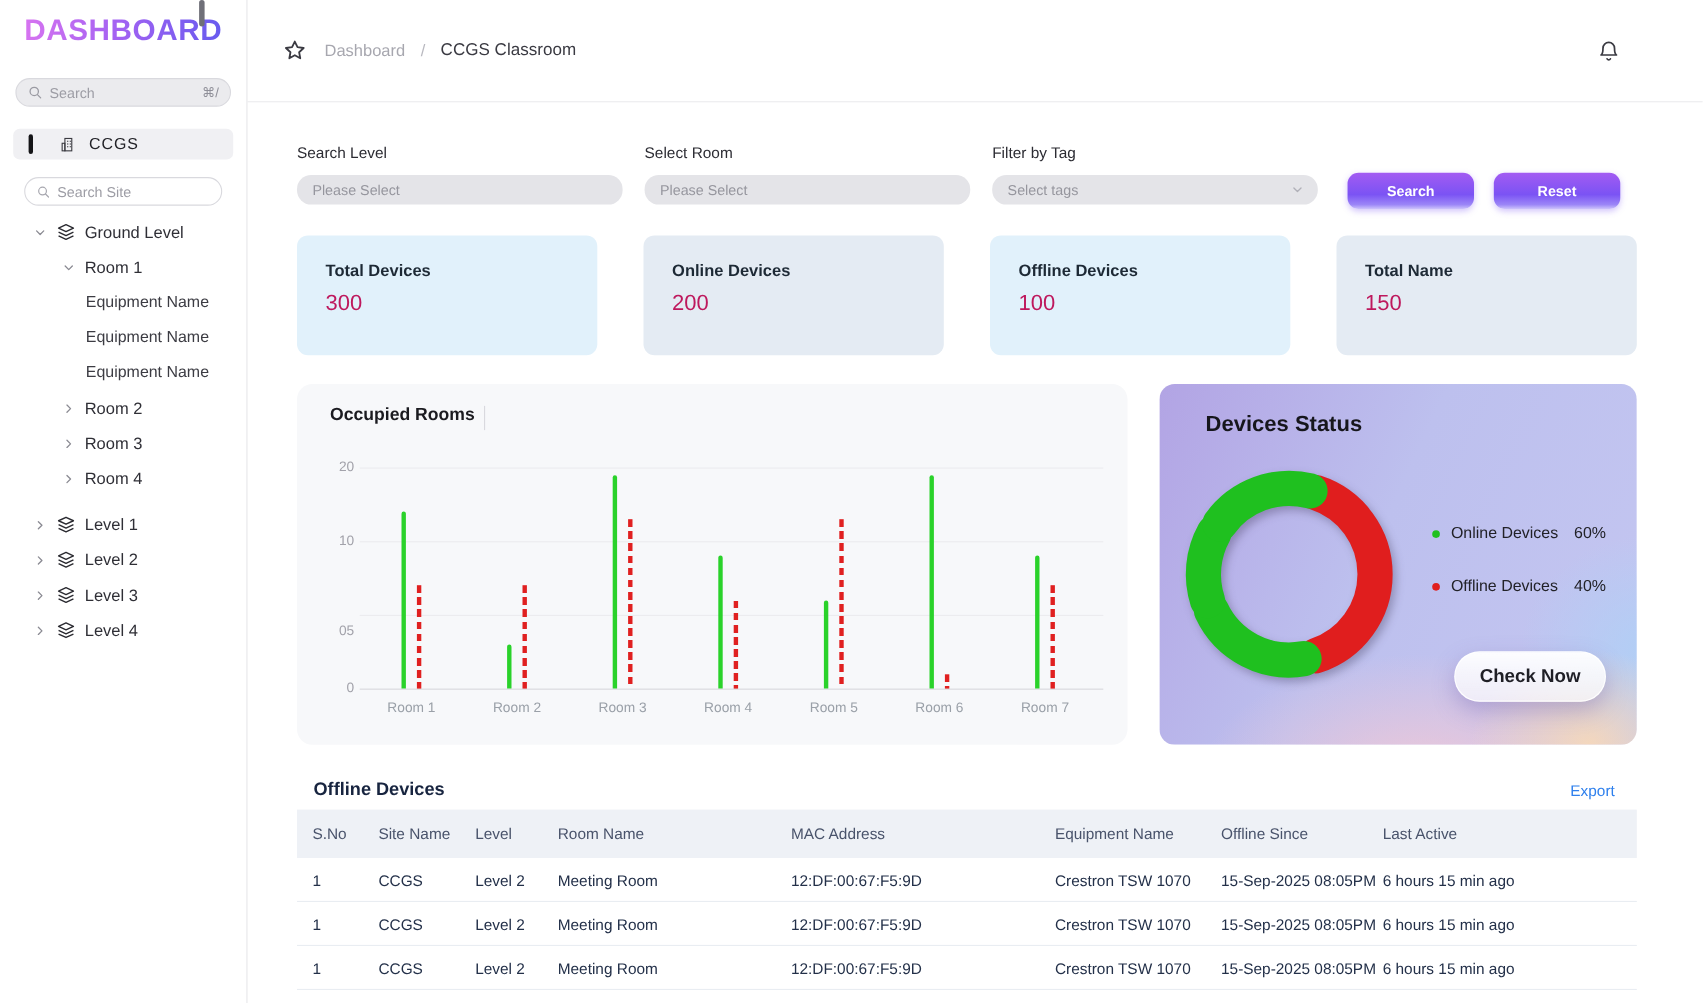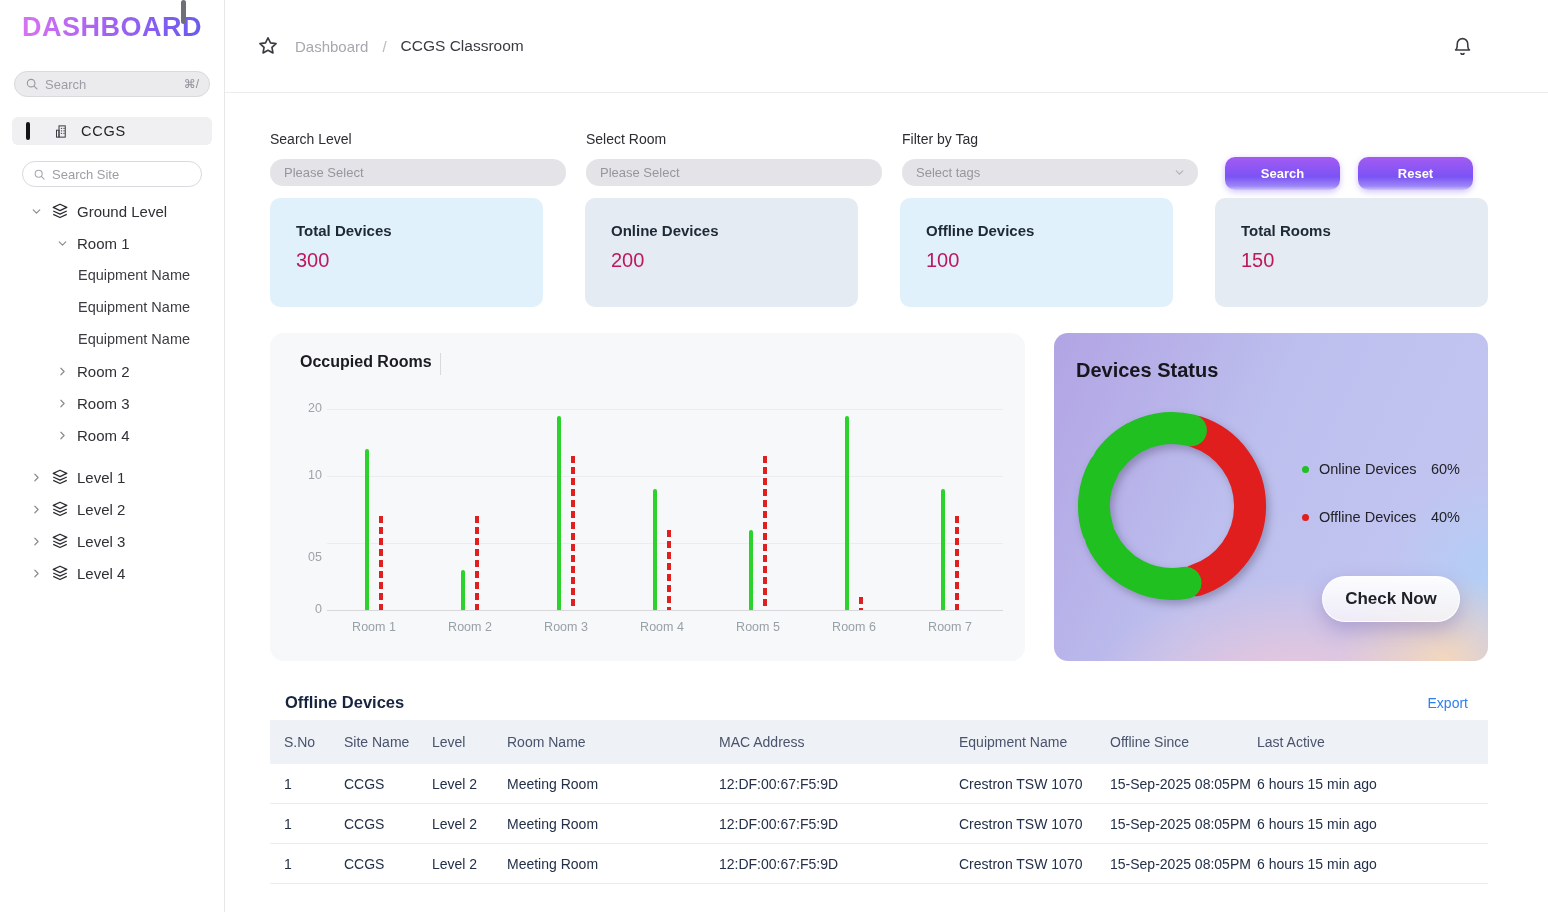--- a/index.html
+++ b/index.html
@@ -53,21 +53,21 @@
     font-size:13px; color:#55555c; outline:none; font-family:"Liberation Sans", sans-serif; }
   .finput::placeholder { color:#96969e; }
   .tag-chev { position:absolute; right:12px; top:7px; }
   .fbuttons { margin-left:auto; margin-right:15px; padding-top:26px; display:flex; gap:18px; }
   .btn { width:115px; height:33px; border:none; border-radius:10px; color:#fff; font-size:13px; font-weight:700;
     cursor:pointer; font-family:"Liberation Sans", sans-serif;
     background:linear-gradient(180deg,#a35bf2 0%,#7b53f4 60%,#9c86f7 88%,#cdc3fb 100%);
     box-shadow:0 2px 6px rgba(122,83,244,.35); }
 
   
-  .stats { display:flex; gap:42px; margin-top:8px; }
+  .stats { display:flex; gap:42px; margin-top:24px; }
   .stat { width:275px; height:109px; border-radius:10px; padding:24px 26px; }
   .stat.blue { background:#e1f1fb; }
   .stat.gray { background:#e4ebf3; }
   .stat .lbl { font-size:15px; font-weight:700; color:#1d2935; }
   .stat .val { font-size:20px; font-weight:400; color:#be185d; margin-top:10px; }
 
   
   .row2 { display:flex; gap:29px; margin-top:26px;justify-content:space-between; }
   .chart-card { width:755px; height:328px; background:#f7f8fa; border-radius:14px; position:relative; overflow:hidden; }
   .chart-title { position:absolute; left:30px; top:20px; font-size:16px; font-weight:700; color:#1b1b20; }
@@ -78,21 +78,21 @@
   .bar { position:absolute; width:4px; }
   .bar.green { border-radius:2px 2px 0 0; }
   .xlabel { position:absolute; top:287px; width:80px; text-align:center; font-size:12.5px; color:#9aa0a8; }
 
   .status-card { width:434px; height:328px; border-radius:14px; position:relative; overflow:hidden;
     background:
       radial-gradient(150px 120px at 90% 100%, rgba(246,216,186,.95), rgba(246,216,186,0) 72%),
       radial-gradient(170px 150px at 103% 74%, rgba(175,208,246,.9), rgba(175,208,246,0) 70%),
       radial-gradient(280px 160px at 55% 110%, rgba(242,200,214,.95), rgba(242,200,214,0) 72%),
       linear-gradient(115deg,#b2a4e4 0%,#bdc0ee 45%,#c4c6f1 100%); }
-  .status-title { position:absolute; left:22px; top:26px; font-size:20px; font-weight:700; color:#16161c; }
+  .status-title { position:absolute; left:42px; top:26px; font-size:20px; font-weight:700; color:#16161c; }
   .donut { position:absolute; left:23px; top:78px; filter:drop-shadow(3px 4px 4px rgba(40,30,60,.3)); }
   .legend { position:absolute; left:248px; top:128px; width:158px; }
   .lrow { display:flex; align-items:center; margin-bottom:32px; font-size:14.5px; color:#222228; }
   .ldot { width:7px; height:7px; border-radius:50%; margin-right:10px; flex:0 0 auto; }
   .lval { margin-left:auto; }
   .check-btn { position:absolute; right:28px; bottom:39px; width:138px; height:46px; border-radius:23px;
     border:1px solid rgba(255,255,255,.95); cursor:pointer; font-family:"Liberation Sans", sans-serif;
     background:linear-gradient(180deg,rgba(255,255,255,.96),rgba(255,255,255,.66));
     box-shadow:0 8px 20px rgba(108,92,170,.35); font-size:17px; font-weight:700; color:#1f1f26; }
 
@@ -292,21 +292,21 @@
         </div>
         <div class="stat gray">
           <div class="lbl">Online Devices</div>
           <div class="val">200</div>
         </div>
         <div class="stat blue">
           <div class="lbl">Offline Devices</div>
           <div class="val">100</div>
         </div>
         <div class="stat gray">
-          <div class="lbl">Total Rooms</div>
+          <div class="lbl">Total Name</div>
           <div class="val">150</div>
         </div>
       </div>
 
       <div class="row2">
         <div class="chart-card">
           <span class="chart-title">Occupied Rooms</span>
           <span class="chart-div"></span>
           <div class="plot" style="position:absolute;inset:0;">
               <div class="grid-line" style="top: 76px;"></div>

